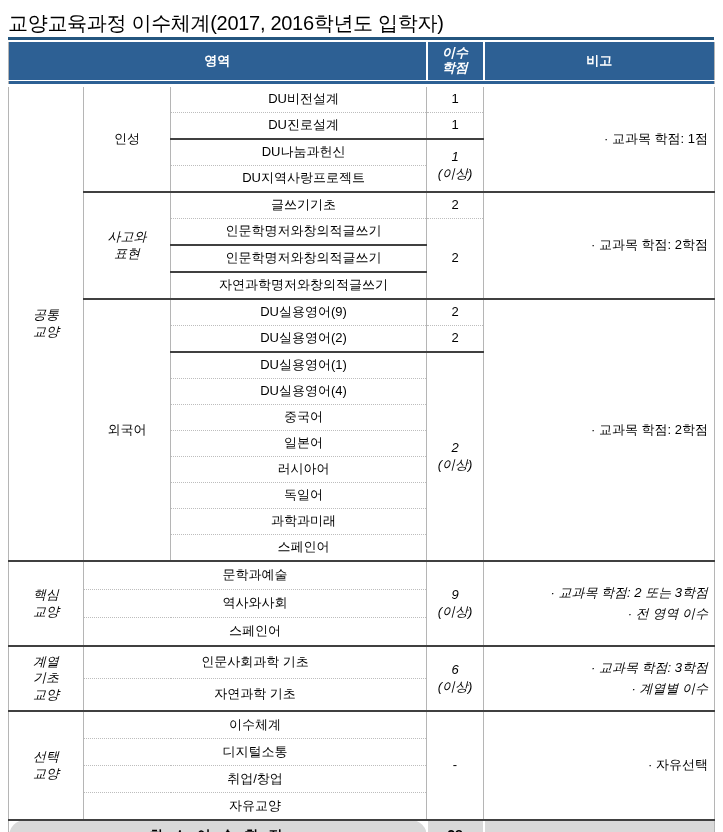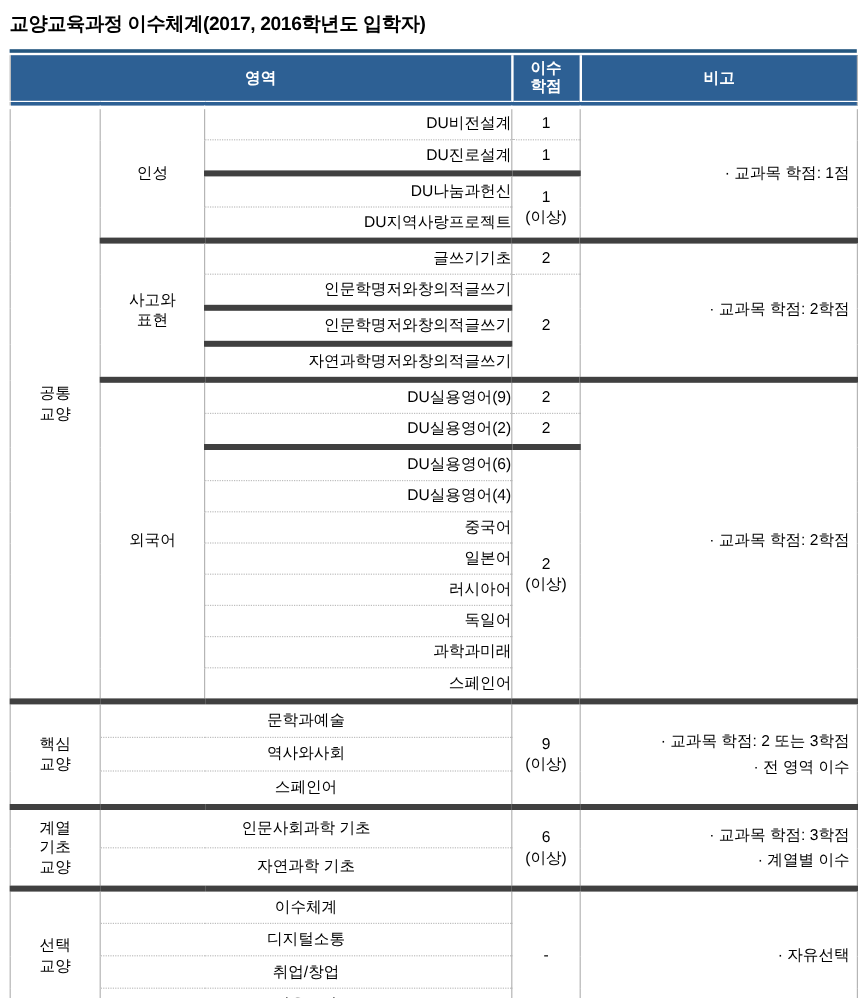--- a/index.html
+++ b/index.html
@@ -3,46 +3,46 @@
 <meta charset="utf-8">
 <style>
   html,body{margin:0;padding:0;background:#ffffff;}
   body{
     width:723px;height:832px;box-sizing:border-box;
     padding:6px 9px 0 8px;
     font-family:"Liberation Sans","DejaVu Sans",sans-serif;
     color:#000;
   }
   .title{
-    font-size:16px;font-weight:bold;margin:4px 0 10px 0;letter-spacing:-0.3px;
+    font-size:20px;font-weight:normal;margin:4px 0 0 0;letter-spacing:-0.3px;
   }
   .top-bar{height:3px;background:#24567f;margin-bottom:2px;width:706px;}
   table{
     border-collapse:collapse;table-layout:fixed;width:706px;font-size:13px;
     border-left:1px solid #b5b5b5;border-right:1px solid #b5b5b5;
   }
   th{
     background:#2d6094;color:#ffffff;font-weight:bold;height:38px;
     border-left:2px solid #ffffff;border-bottom:1px solid #ffffff;
     font-size:13px;line-height:1.15;padding:0;text-align:center;
   }
   th.first{border-left:none;}
   tr.sep td{
     height:3px;background:#2d6094;padding:0;border:none;
     border-bottom:3px solid #ffffff;
   }
   td{
-    border-left:1px solid #b5b5b5;border-bottom:5px solid #404040;
+    border-left:1px solid #b5b5b5;border-bottom:2px solid #404040;
     height:25px;padding:0;vertical-align:middle;text-align:center;
     line-height:1.25;
   }
   td.c1{border-left:none;border-radius:23px;}
   td.bd{border-bottom:1px dotted #bdbdbd;}
-  .preline{white-space:pre-line;}
-  td.course{text-align:right;padding-left:10px;}
+  .preline{white-space:pre-line;font-style:italic;}
+  td.course{text-align:center;padding-left:10px;}
   td.remark{text-align:right;padding:2px 6px 2px 8px;line-height:1.55;}
   tr.h27 td{height:27px;}
   tr.h31 td{height:31px;}
   tr.h26 td{height:26px;}
   tr.sum td{
     background:#d9d9d9;font-weight:bold;height:30px;
     border-left:2px solid #ffffff;border-bottom:2px solid #ffffff;
   }
   tr.sum td.c1{border-left:none;}
   td.sum-label{font-size:14px;letter-spacing:3px;text-align:center;}
@@ -120,21 +120,21 @@
       <td rowspan="10">외국어</td>
       <td class="course bd">DU실용영어(9)</td>
       <td class="bd">2</td>
       <td class="remark" rowspan="10">· 교과목 학점: 2학점</td>
     </tr>
     <tr>
       <td class="course">DU실용영어(2)</td>
       <td>2</td>
     </tr>
     <tr>
-      <td class="course bd">DU실용영어(6)</td>
+      <td class="course bd">DU실용영어(1)</td>
       <td class="preline" rowspan="8">2
 (이상)</td>
     </tr>
     <tr>
         <td class="course bd">DU실용영어(4)</td>
       </tr>
     <tr>
         <td class="course bd">중국어</td>
       </tr>
     <tr>

